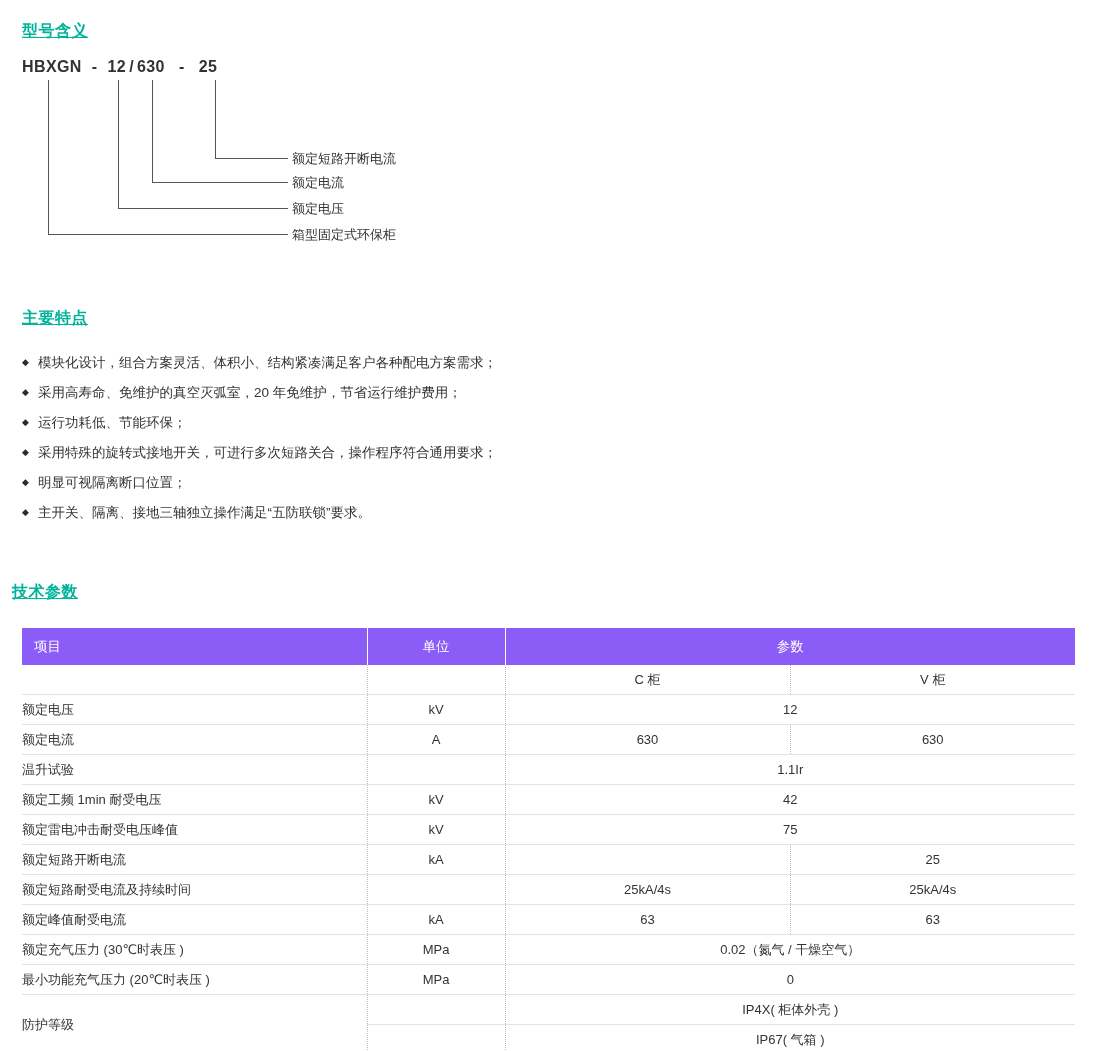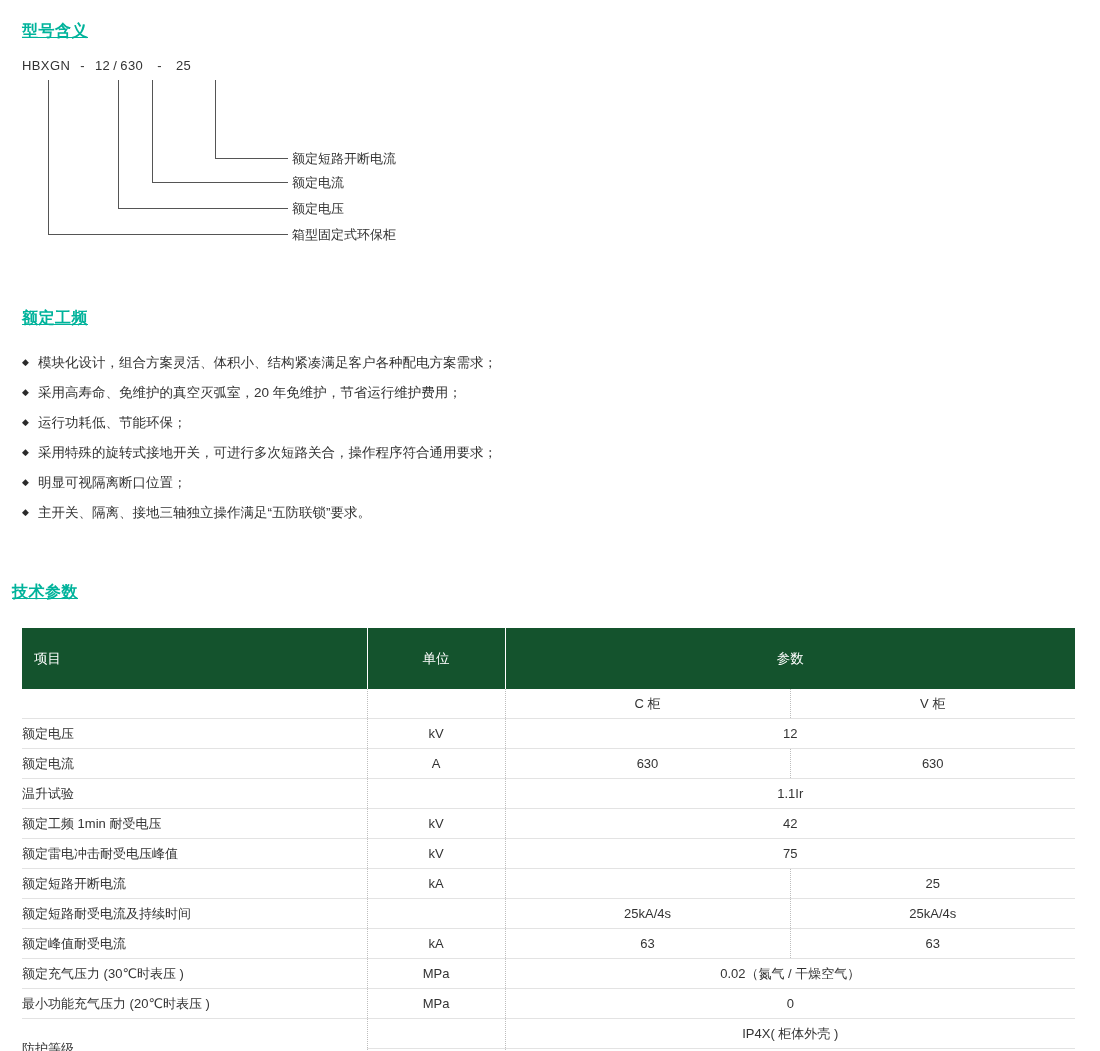--- a/index.html
+++ b/index.html
@@ -41,23 +41,24 @@
     width: 520px;
     height: 200px;
     font-size: 13px;
     color: #333;
   }
   .code-row {
     position: absolute;
     top: 0;
     left: 0;
     white-space: nowrap;
-    font-size: 13px;
+    font-size: 16px;
     letter-spacing: 0.4px;
     color: #333;
+    font-weight: bold;
   }
   .code-row span { display: inline-block; }
   .cd-name { }
   .cd-dash { padding: 0 10px; }
   .cd-num1 { }
   .cd-slash { padding: 0 3px; }
   .cd-num2 { }
   .cd-dash2 { padding: 0 14px; }
   .cd-num3 { }
 
@@ -109,26 +110,26 @@
     width: 1053px;
   }
   table.spec {
     border-collapse: collapse;
     width: 1053px;
     font-size: 13px;
     color: #333;
     table-layout: fixed;
   }
   table.spec th {
-    background: #14532d;
+    background: #8b5cf6;
     color: #ffffff;
     font-weight: normal;
     font-size: 13.5px;
     height: 29px;
-    padding: 16px;
+    padding: 4px;
     border-right: 1px solid #ffffff;
   }
   table.spec th.item-head { text-align: left; padding-left: 12px; }
   table.spec th.unit-head { text-align: center; }
   table.spec th.param-head { text-align: center; border-right: none; }
 
   table.spec td {
     height: 29px;
     padding: 0;
     border-bottom: 1px solid #e3e3e3;
@@ -182,21 +183,21 @@
 
     <div class="vline" style="left:96px; top:22px; height:128px;"></div>
     <div class="hline" style="left:96px; top:150px; width:170px;"></div>
     <div class="leader-label" style="left:270px; top:142px;">额定电压</div>
 
     <div class="vline" style="left:26px; top:22px; height:154px;"></div>
     <div class="hline" style="left:26px; top:176px; width:240px;"></div>
     <div class="leader-label" style="left:270px; top:168px;">箱型固定式环保柜</div>
   </div>
 
-  <div id="features-title" class="section-title">额定工频</div>
+  <div id="features-title" class="section-title">主要特点</div>
 
   <div class="features">
     <div class="feature-item">
       <span class="feature-bullet">◆</span>
       <span>模块化设计，组合方案灵活、体积小、结构紧凑满足客户各种配电方案需求；</span>
     </div>
     <div class="feature-item">
       <span class="feature-bullet">◆</span>
       <span>采用高寿命、免维护的真空灭弧室，20 年免维护，节省运行维护费用；</span>
     </div>

